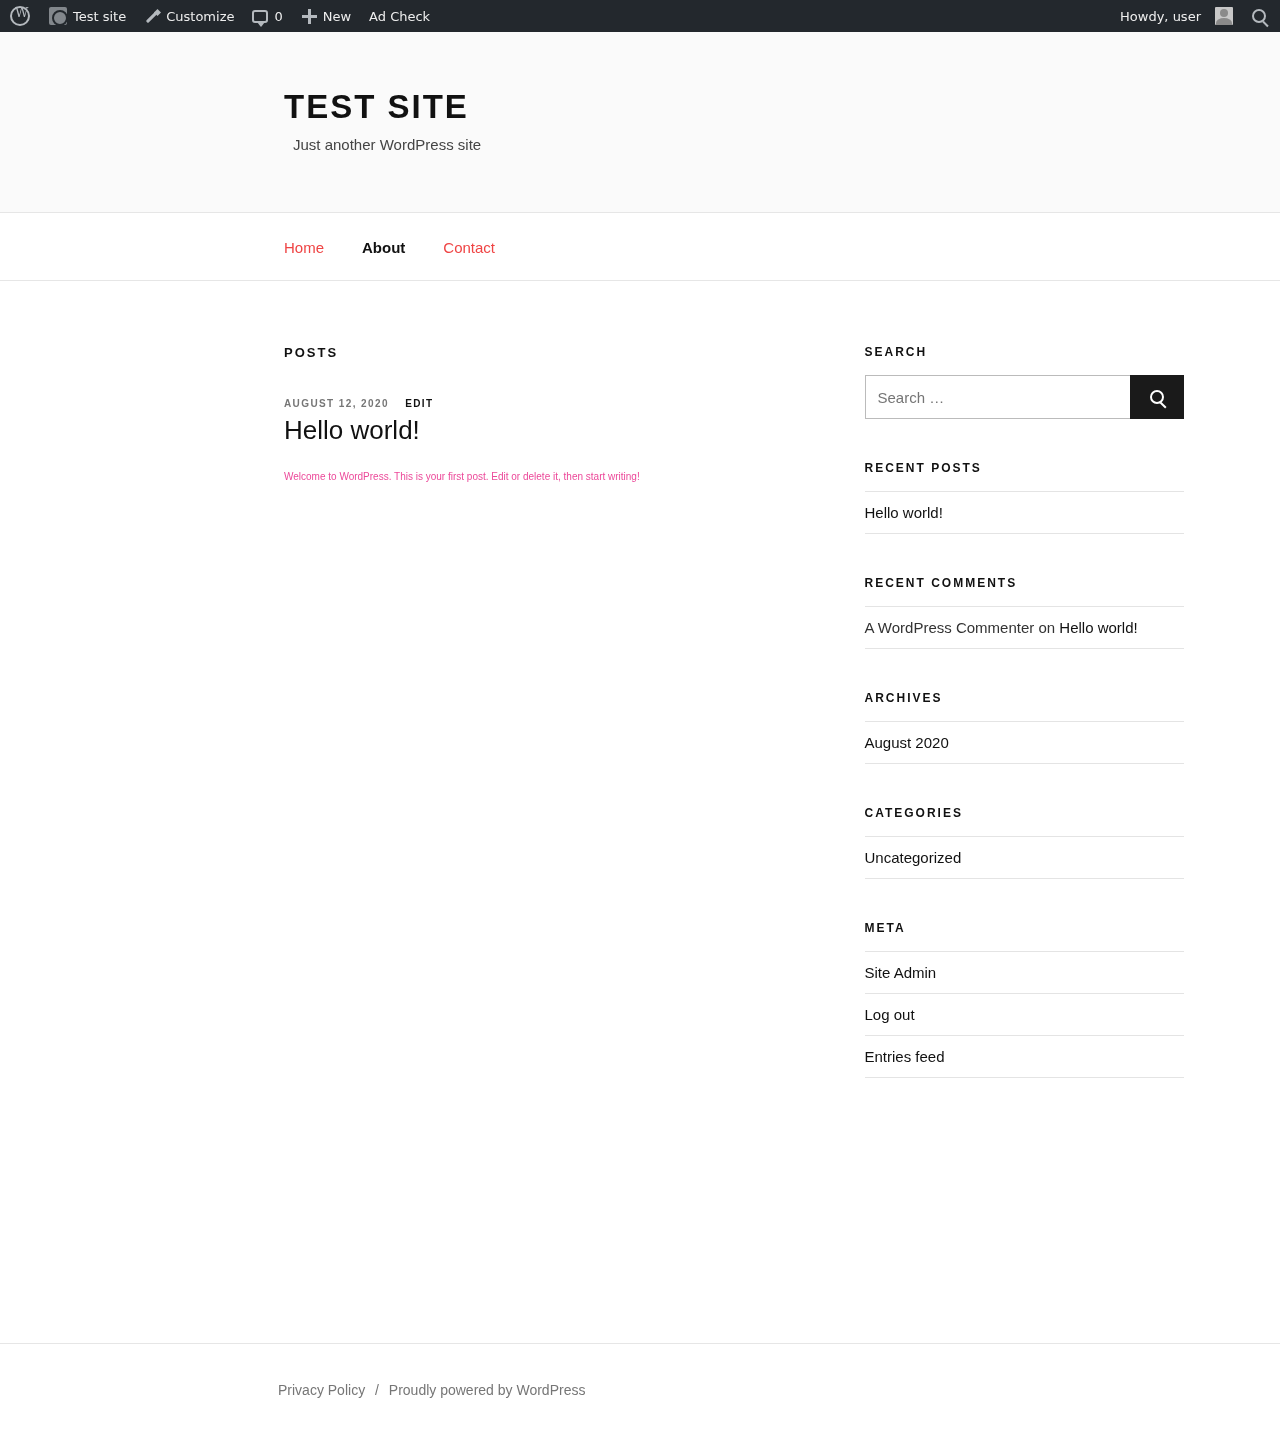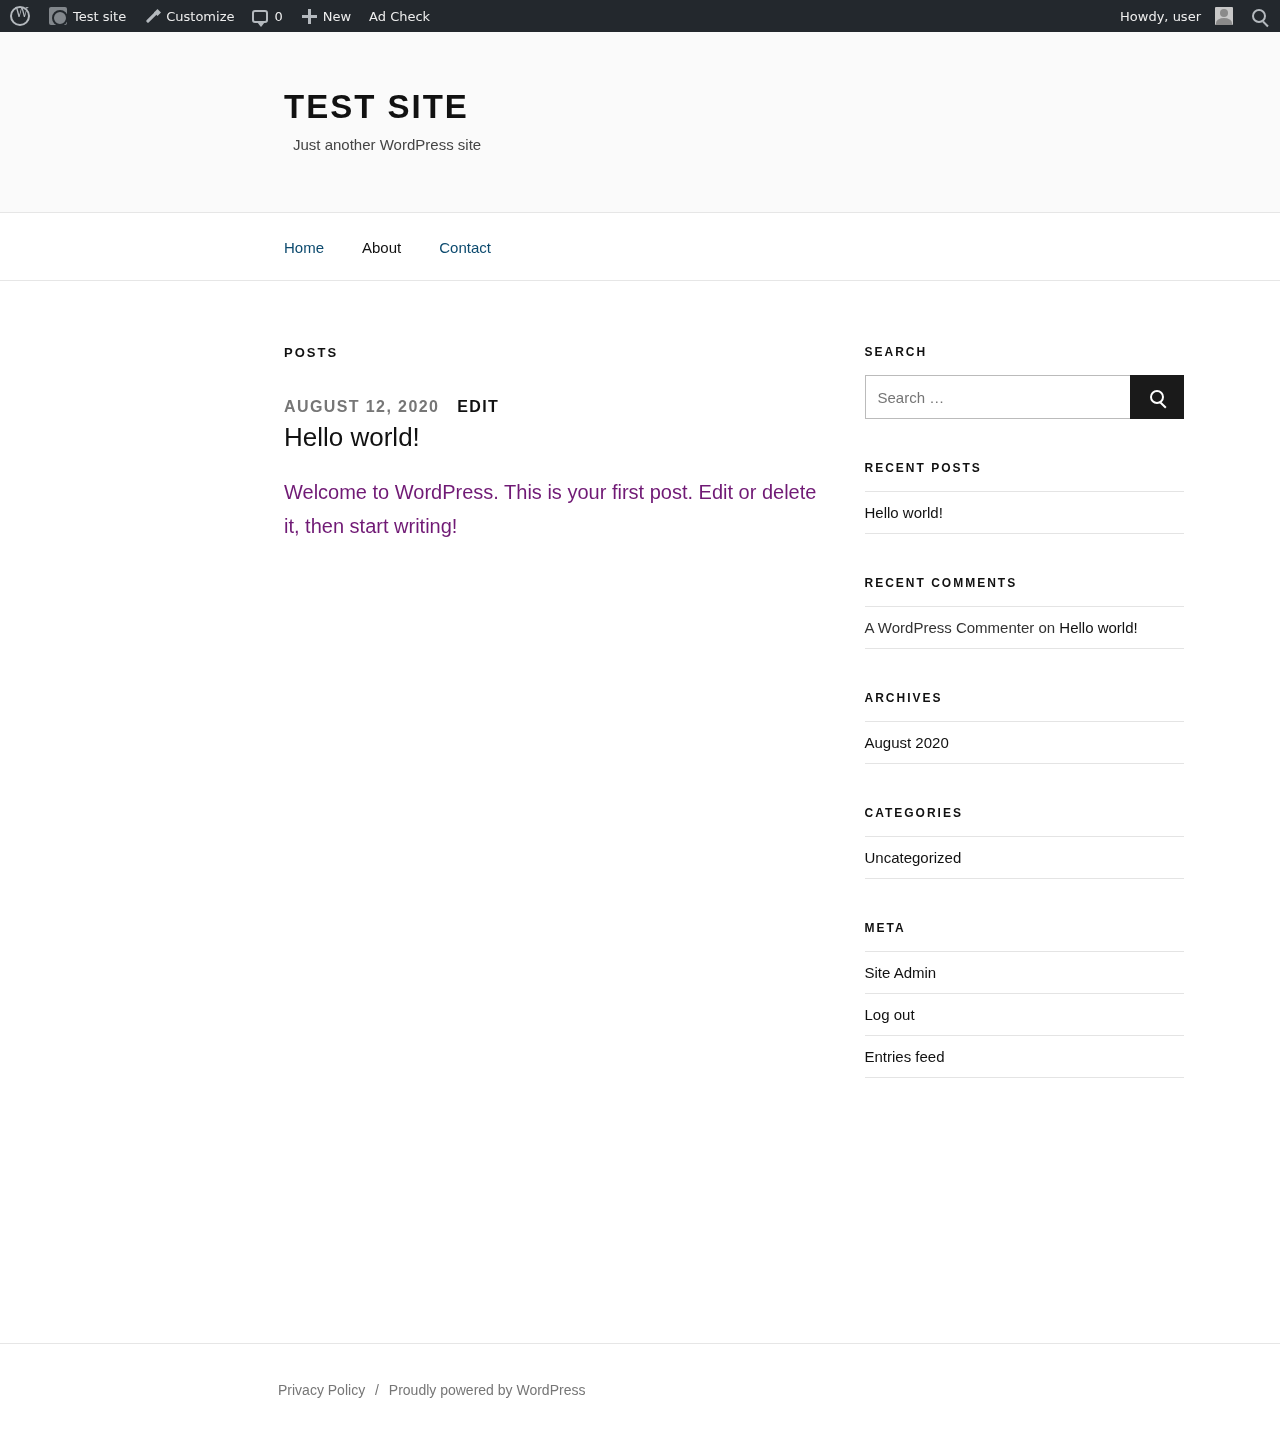--- a/index.html
+++ b/index.html
@@ -126,48 +126,48 @@
   
   .site-nav {
     border-bottom: 1px solid #e6e6e6;
     background: #fff;
     height: 68px;
   }
   .nav-inner {
     max-width: 1088px; margin: 0 auto; padding-left: 188px;
     display: flex; align-items: center; height: 68px; gap: 38px;
   }
-  .nav-link { font-size: 15px; color: #0c4a6e; text-decoration: none; }
-  .nav-link.current { color: #111; font-weight: normal; }
+  .nav-link { font-size: 15px; color: #ef4444; text-decoration: none; }
+  .nav-link.current { color: #111; font-weight: bold; }
 
   
   .content {
     max-width: 1088px; margin: 0 auto;
     padding: 64px 0 0 188px;
     display: flex;
     gap: 8px;
     justify-content: center;
   }
   .main-col { width: 540px; }
   .side-col { width: 324px; margin-left: 40px; }
 
   .posts-heading {
     font-size: 13px; font-weight: bold; letter-spacing: 2px;
     margin: 0 0 38px 0; color: #111;
   }
   .entry-meta {
-    font-size: 16px; letter-spacing: 1.4px; font-weight: bold;
+    font-size: 10px; letter-spacing: 1.4px; font-weight: bold;
     margin-bottom: 6px;
   }
   .entry-meta a { color: #767676; text-decoration: none; }
   .entry-meta .edit-link { color: #111; margin-left: 12px; }
   .entry-title {
     font-size: 26px; font-weight: normal; margin: 6px 0 22px 0; color: #111;
   }
-  .entry-content { font-size: 20px; line-height: 1.7; color: #701a75; margin: 0; }
+  .entry-content { font-size: 10px; line-height: 1.7; color: #ec4899; margin: 0; }
 
   
   .widget { margin-bottom: 42px; }
   .widget-title {
     font-size: 12px; font-weight: bold; letter-spacing: 2px;
     margin: 0 0 16px 0; color: #111;
   }
   .search-form { display: flex; }
   .search-input {
     flex: 1; height: 44px; border: 1px solid #bbb; border-right: none;

